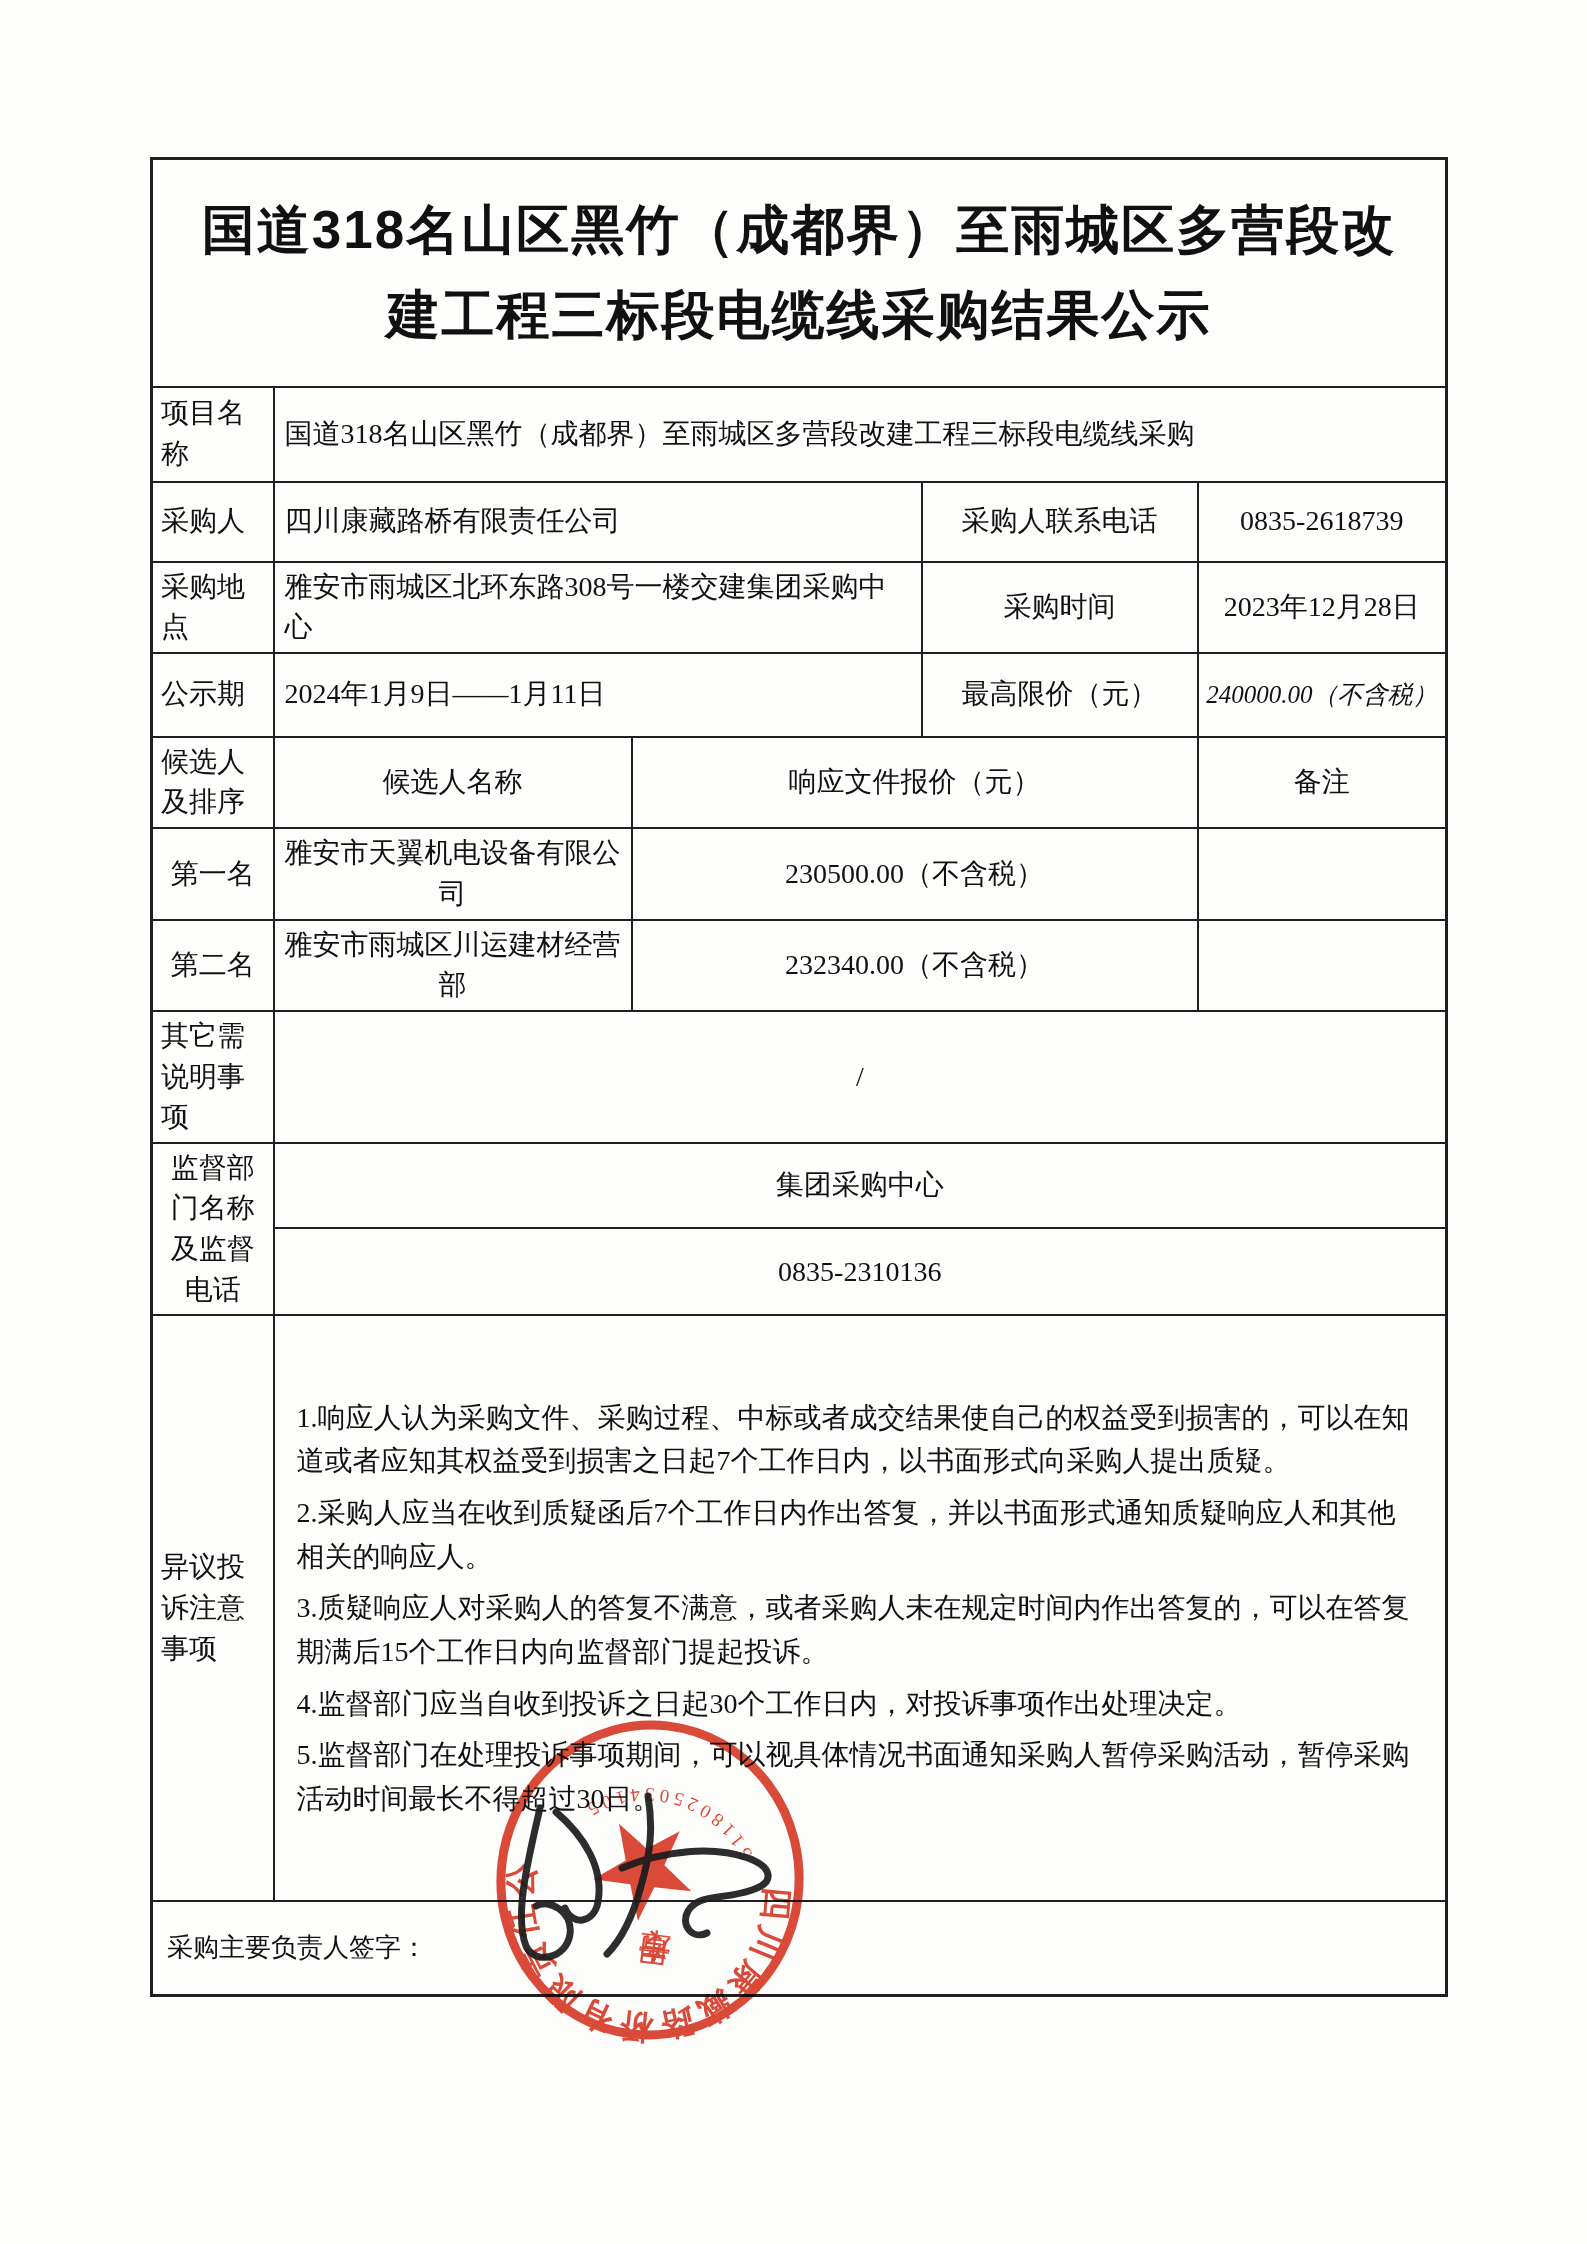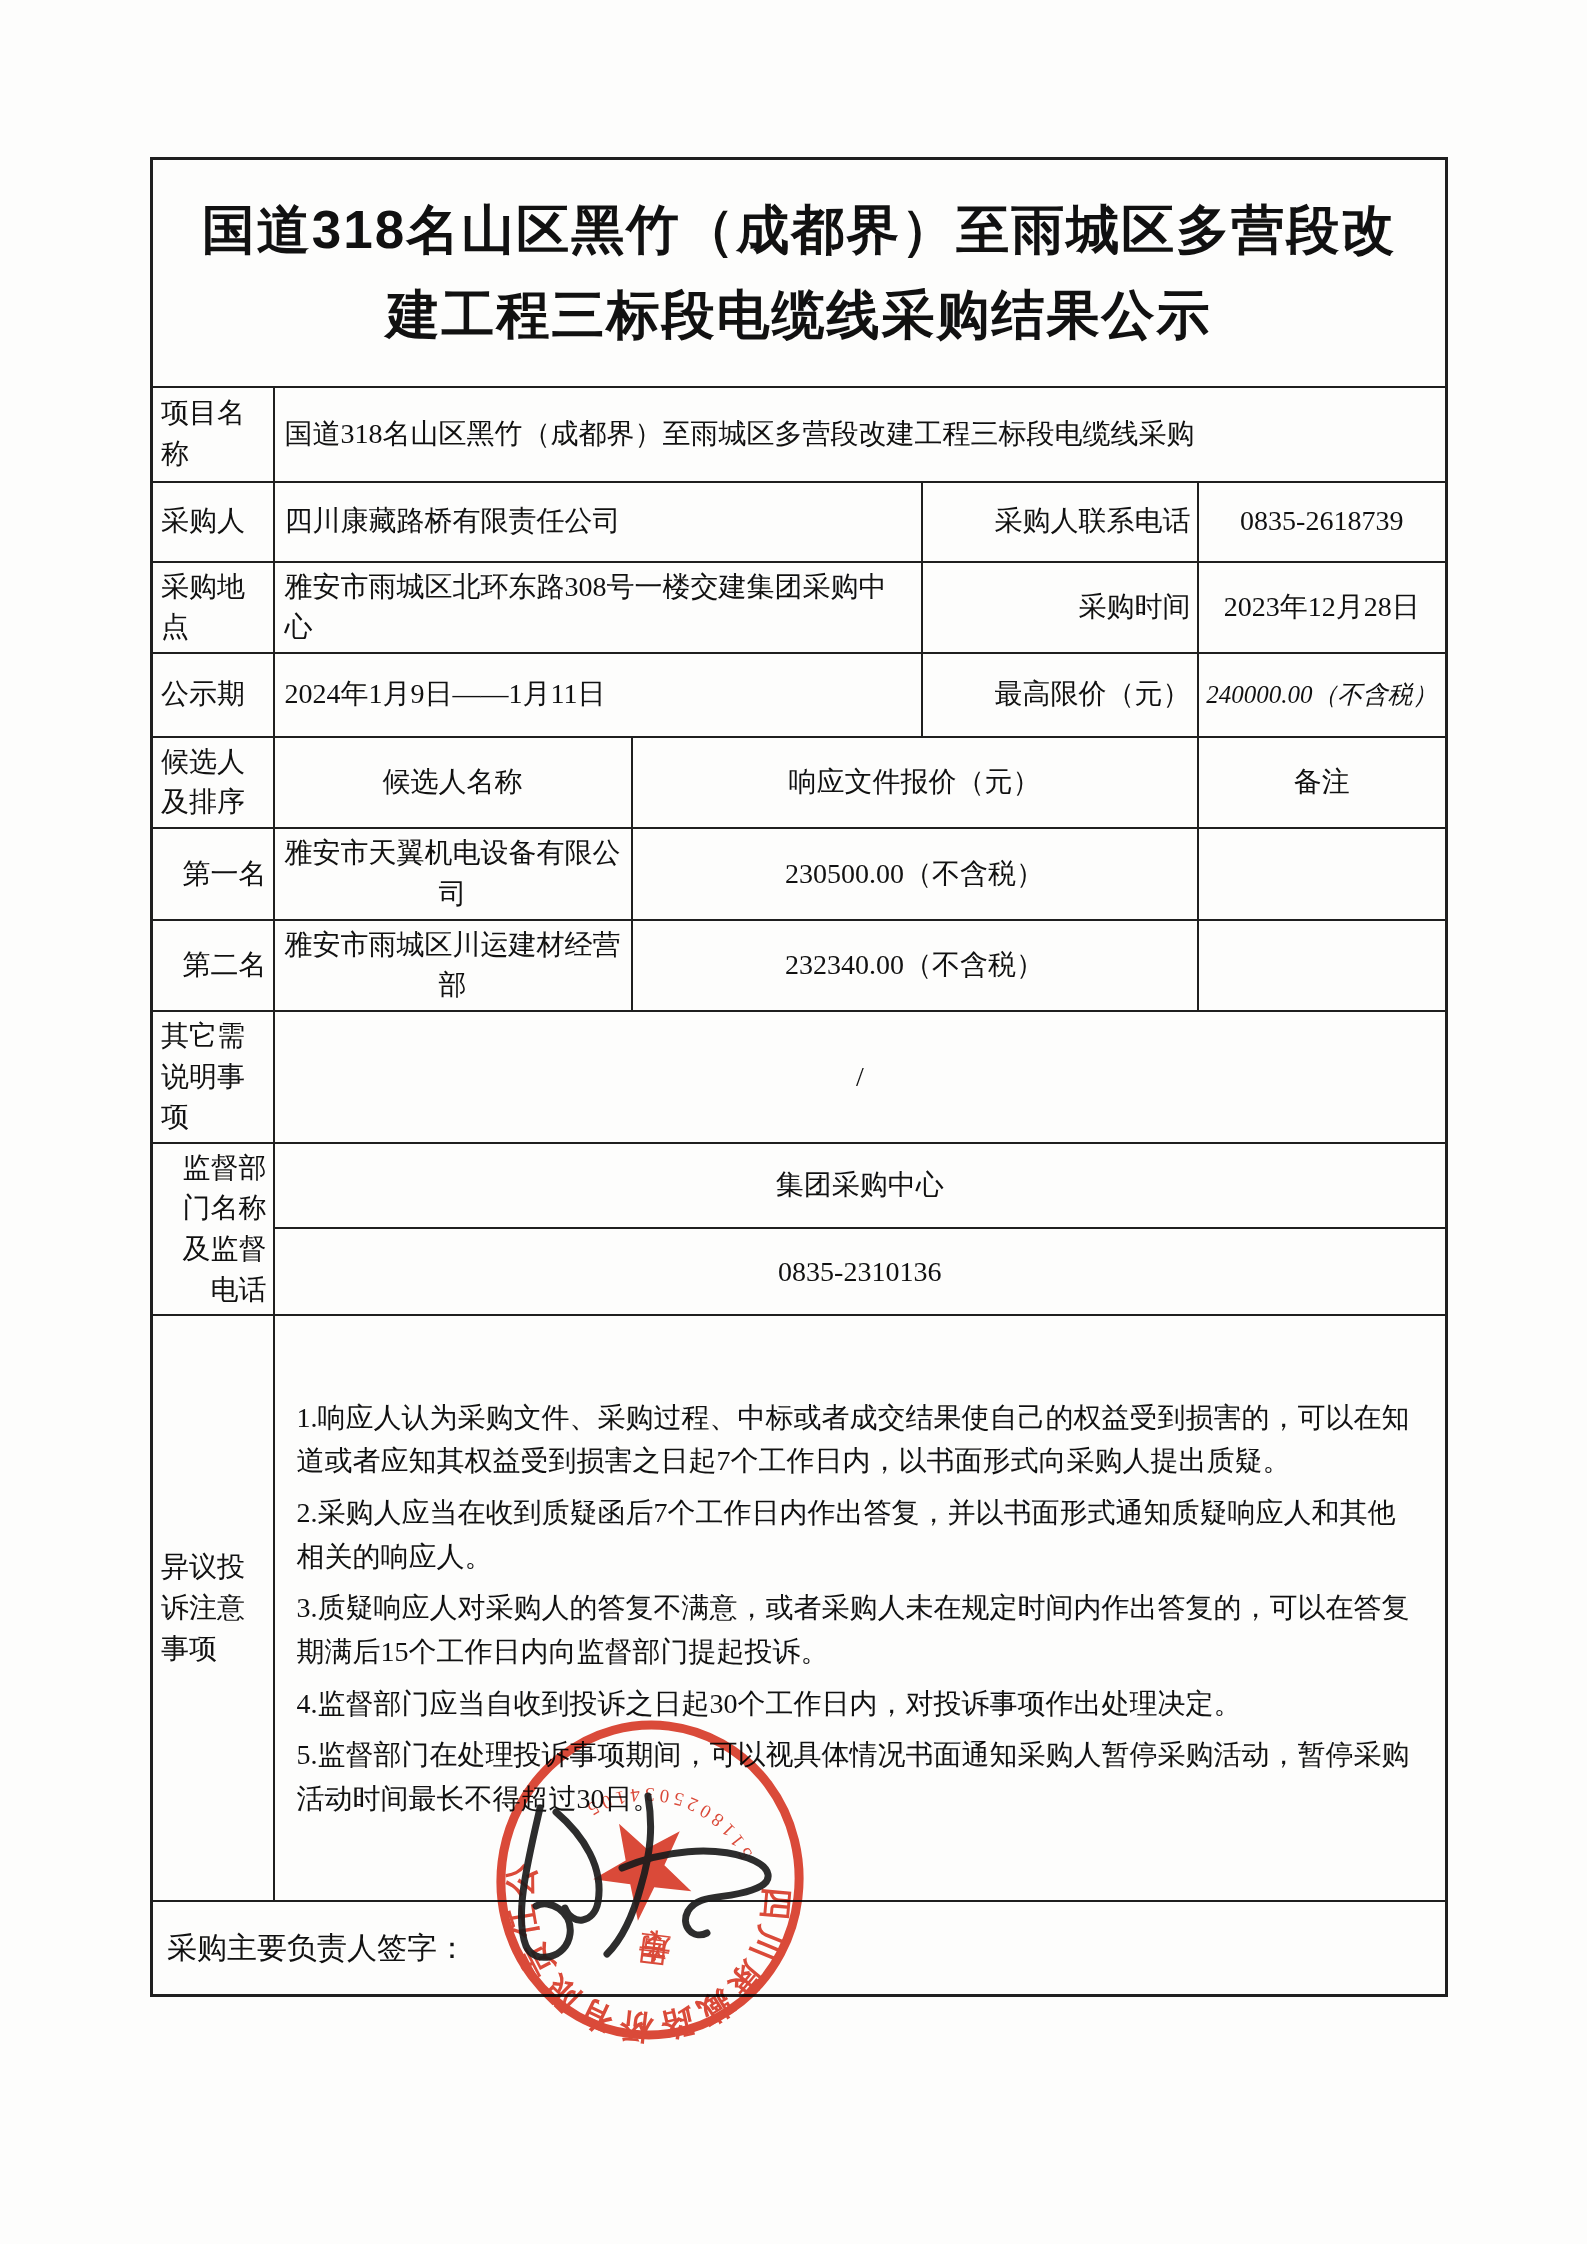--- a/index.html
+++ b/index.html
@@ -29,27 +29,27 @@
   td.title-cell{
     text-align:center;
     font-family:"Liberation Sans","DejaVu Sans",sans-serif;
     font-weight:700;
     font-size:53px;
     line-height:1.6;
     letter-spacing:2px;
     padding:10px 46px;
   }
   td.lbl{text-align:left;padding:4px 8px;}
-  td.lbl-center{text-align:right;padding:4px 6px;}
+  td.lbl-center{text-align:center;padding:4px 6px;}
   td.val-left{text-align:left;}
   td.center{text-align:center;}
   td.num{text-align:center;font-size:25px;white-space:nowrap;padding:4px 2px;font-style:italic;}
   td.objection-cell{padding:10px 14px;}
   .obj-list p{margin:8px;line-height:1.56;font-size:28px;}
-  td.sig-cell{font-size:30px;padding-left:14px;margin-top:28px;}
+  td.sig-cell{font-size:26px;padding-left:14px;margin-top:28px;}
   .seal-svg{
     position:absolute;left:480px;top:1710px;width:340px;height:340px;
     mix-blend-mode:multiply;opacity:0.92;pointer-events:none;
   }
   .sign-svg{
     position:absolute;left:0;top:0;width:1587px;height:2244px;
     pointer-events:none;
   }
   .seal-text{font-family:"Liberation Serif","DejaVu Serif",serif;}
 </style>

